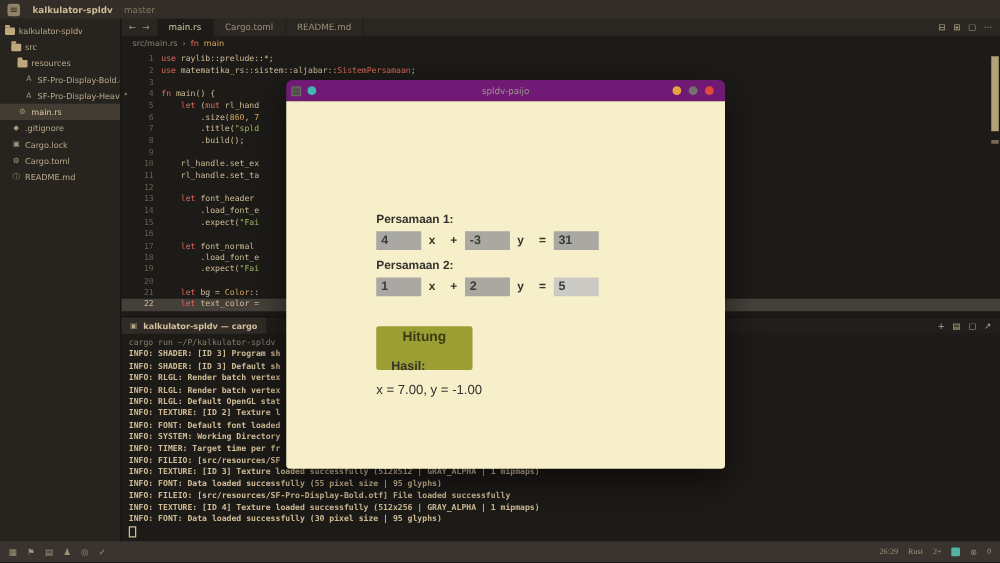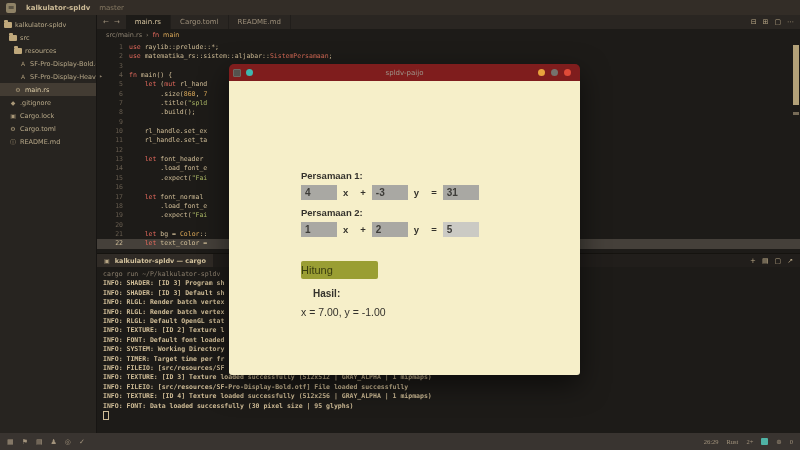--- a/index.html
+++ b/index.html
@@ -66,41 +66,41 @@
   .cursor{display:inline-block;width:4px;height:7px;border:1px solid #d0bd97;}
   
   .statusbar{position:absolute;left:0;right:0;bottom:0;height:17px;background:#393430;
              display:flex;align-items:center;padding:0 7px;gap:8px;z-index:3;box-sizing:border-box;}
   .sb-ico{color:#a2937c;font-size:7px;}
   .sb-right{margin-left:auto;display:flex;align-items:center;gap:8px;color:#a2937c;font-size:6.5px;font-family:Liberation Serif, serif;}
   .sb-swatch{width:7px;height:7px;background:#4fb3a5;border-radius:1px;}
   
   .appwin{position:absolute;left:229px;top:64px;width:351px;height:311px;z-index:10;
           border-radius:5px;box-shadow:0 10px 28px rgba(0,0,0,.55);}
-  .apptb{height:17px;background:#7f1d1d;border-radius:5px 5px 0 0;position:relative;
+  .apptb{height:17px;background:#701a75;border-radius:5px 5px 0 0;position:relative;
          display:flex;align-items:center;}
   .app-sq{width:6px;height:6px;background:#55524e;border:1px solid #6c6963;margin-left:4px;border-radius:1px;}
   .app-dot{width:7px;height:7px;border-radius:50%;background:#3fb8af;margin-left:5px;}
   .apptitle{position:absolute;left:0;right:0;text-align:center;font-size:7px;color:#9e978c;}
   .tls{margin-left:auto;display:flex;gap:6px;padding-right:9px;}
   .tl{width:7px;height:7px;border-radius:50%;}
   .tl.min{background:#e8a33d}.tl.max{background:#75726d}.tl.close{background:#df4b38}
   .appbody{height:294px;background:#f6efc9;border-radius:0 0 3px 3px;position:relative;
            font-family:"Liberation Sans",sans-serif;}
   .heading{position:absolute;top:55px;left:0;right:0;text-align:center;font-size:20.5px;
            font-weight:800;color:#b06f33;letter-spacing:0;}
   .form{position:absolute;left:72px;top:89px;}
   .eqlabel{font-size:9.5px;font-weight:700;color:#34322c;margin-bottom:4px;}
   .eqrow{display:flex;align-items:center;margin-bottom:7px;}
   .ibox{width:36px;height:15px;background:#a9a8a3;color:#3d3c38;font-size:10px;font-weight:700;
         line-height:15px;padding-left:4px;box-sizing:border-box;flex:none;}
   .ibox.lite{background:#cbcac4;}
   .sym{font-size:9.5px;font-weight:700;color:#34322c;margin:0 6px;}
-  .hitung{position:absolute;left:72px;top:180px;width:77px;height:18px;background:#9a9e33;
-          color:#3a3d10;font-size:11px;font-weight:400;text-align:left;line-height:18px;border-radius:2px;}
+  .hitung{position:absolute;left:72px;top:180px;width:77px;height:35px;background:#9a9e33;
+          color:#3a3d10;font-size:11px;font-weight:700;text-align:center;line-height:18px;border-radius:2px;}
   .hasil{position:absolute;left:84px;top:207px;font-size:10px;font-weight:700;color:#34322c;}
   .result{position:absolute;left:72px;top:225px;font-size:10.5px;font-weight:400;color:#34322c;}
 </style>
 </head>
 <body>
 
 <div class="screen">
 
   <div class="topbar">
     <span class="ham">≡</span>
@@ -315,20 +315,21 @@
           <div class="tline">INFO: SHADER: [ID 3] Default sh</div>
           <div class="tline">INFO: RLGL: Render batch vertex</div>
           <div class="tline">INFO: RLGL: Render batch vertex</div>
           <div class="tline">INFO: RLGL: Default OpenGL stat</div>
           <div class="tline">INFO: TEXTURE: [ID 2] Texture l</div>
           <div class="tline">INFO: FONT: Default font loaded</div>
           <div class="tline">INFO: SYSTEM: Working Directory</div>
           <div class="tline">INFO: TIMER: Target time per fr</div>
           <div class="tline">INFO: FILEIO: [src/resources/SF</div>
           <div class="tline">INFO: TEXTURE: [ID 3] Texture loaded successfully (512x512 | GRAY_ALPHA | 1 mipmaps)</div>
+          <div class="tline">INFO: FONT: Data loaded successfully (55 pixel size | 95 glyphs)</div>
           <div class="tline">INFO: FILEIO: [src/resources/SF-Pro-Display-Bold.otf] File loaded successfully</div>
           <div class="tline">INFO: TEXTURE: [ID 4] Texture loaded successfully (512x256 | GRAY_ALPHA | 1 mipmaps)</div>
           <div class="tline">INFO: FONT: Data loaded successfully (30 pixel size | 95 glyphs)</div>
         </div>
       <div><span class="cursor"></span></div>
     </div>
   </div>
 
   <div class="statusbar">
     <span class="sb-left" style="display:flex;gap:8px;">

